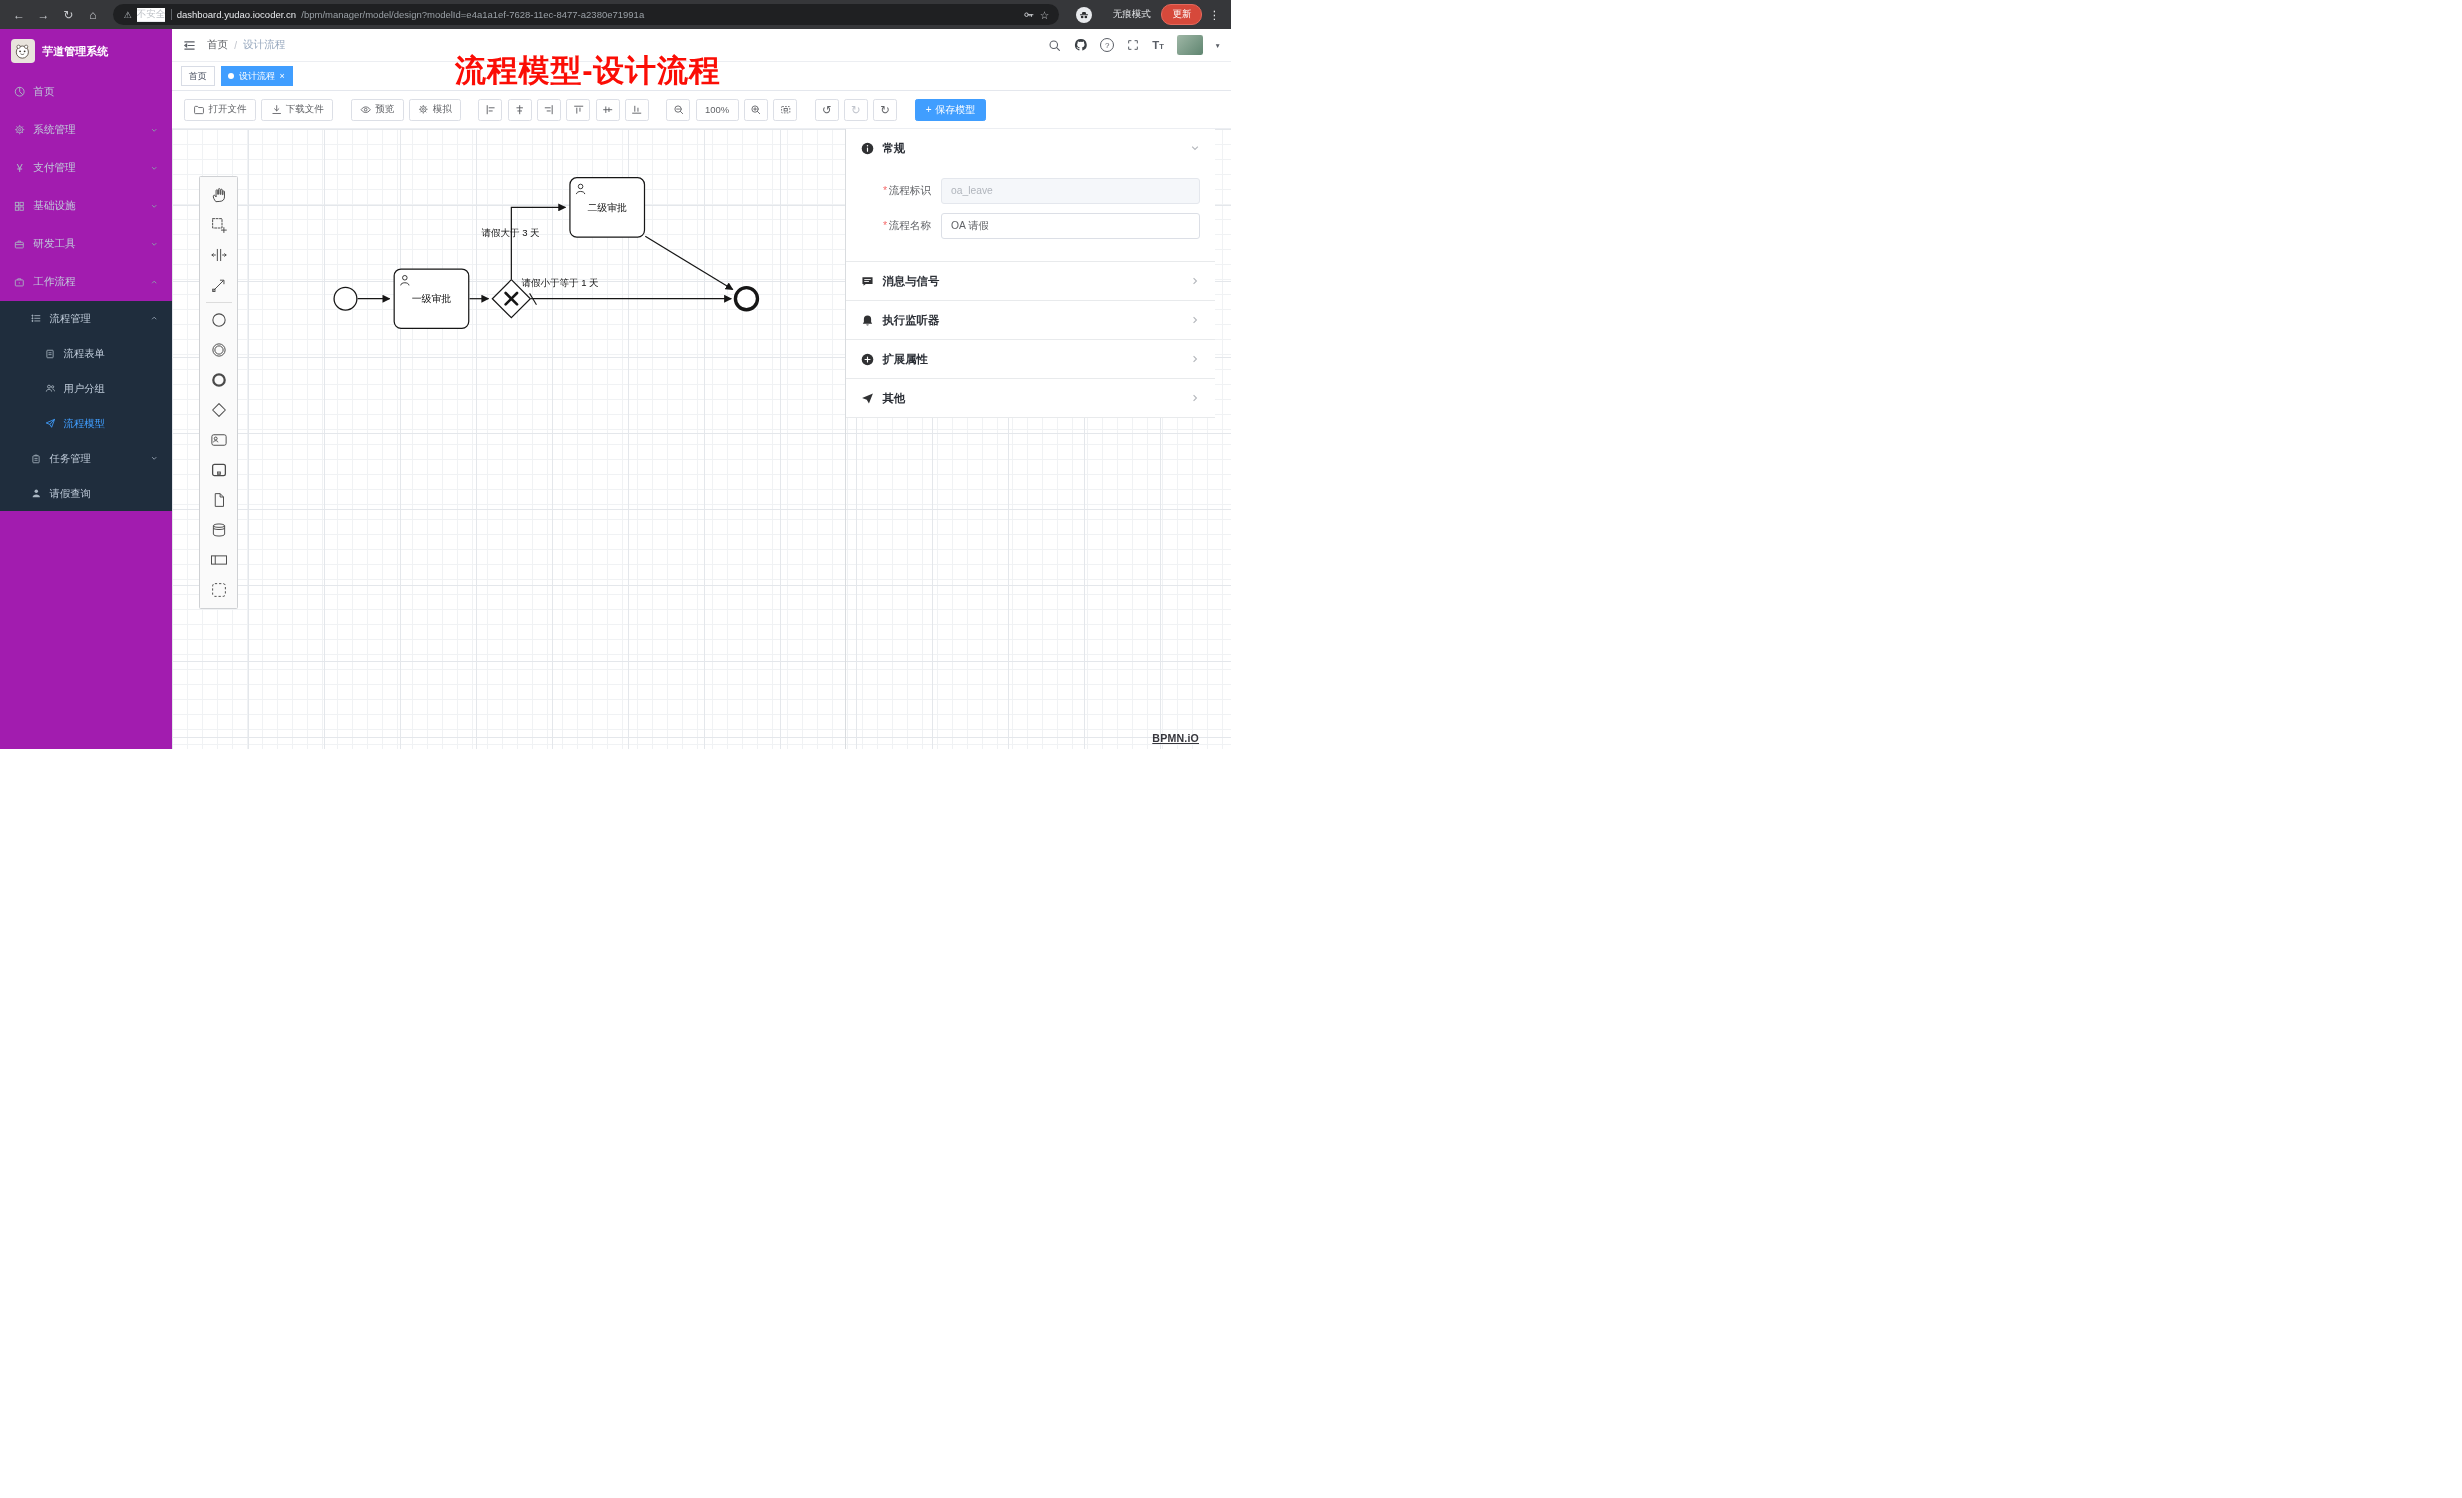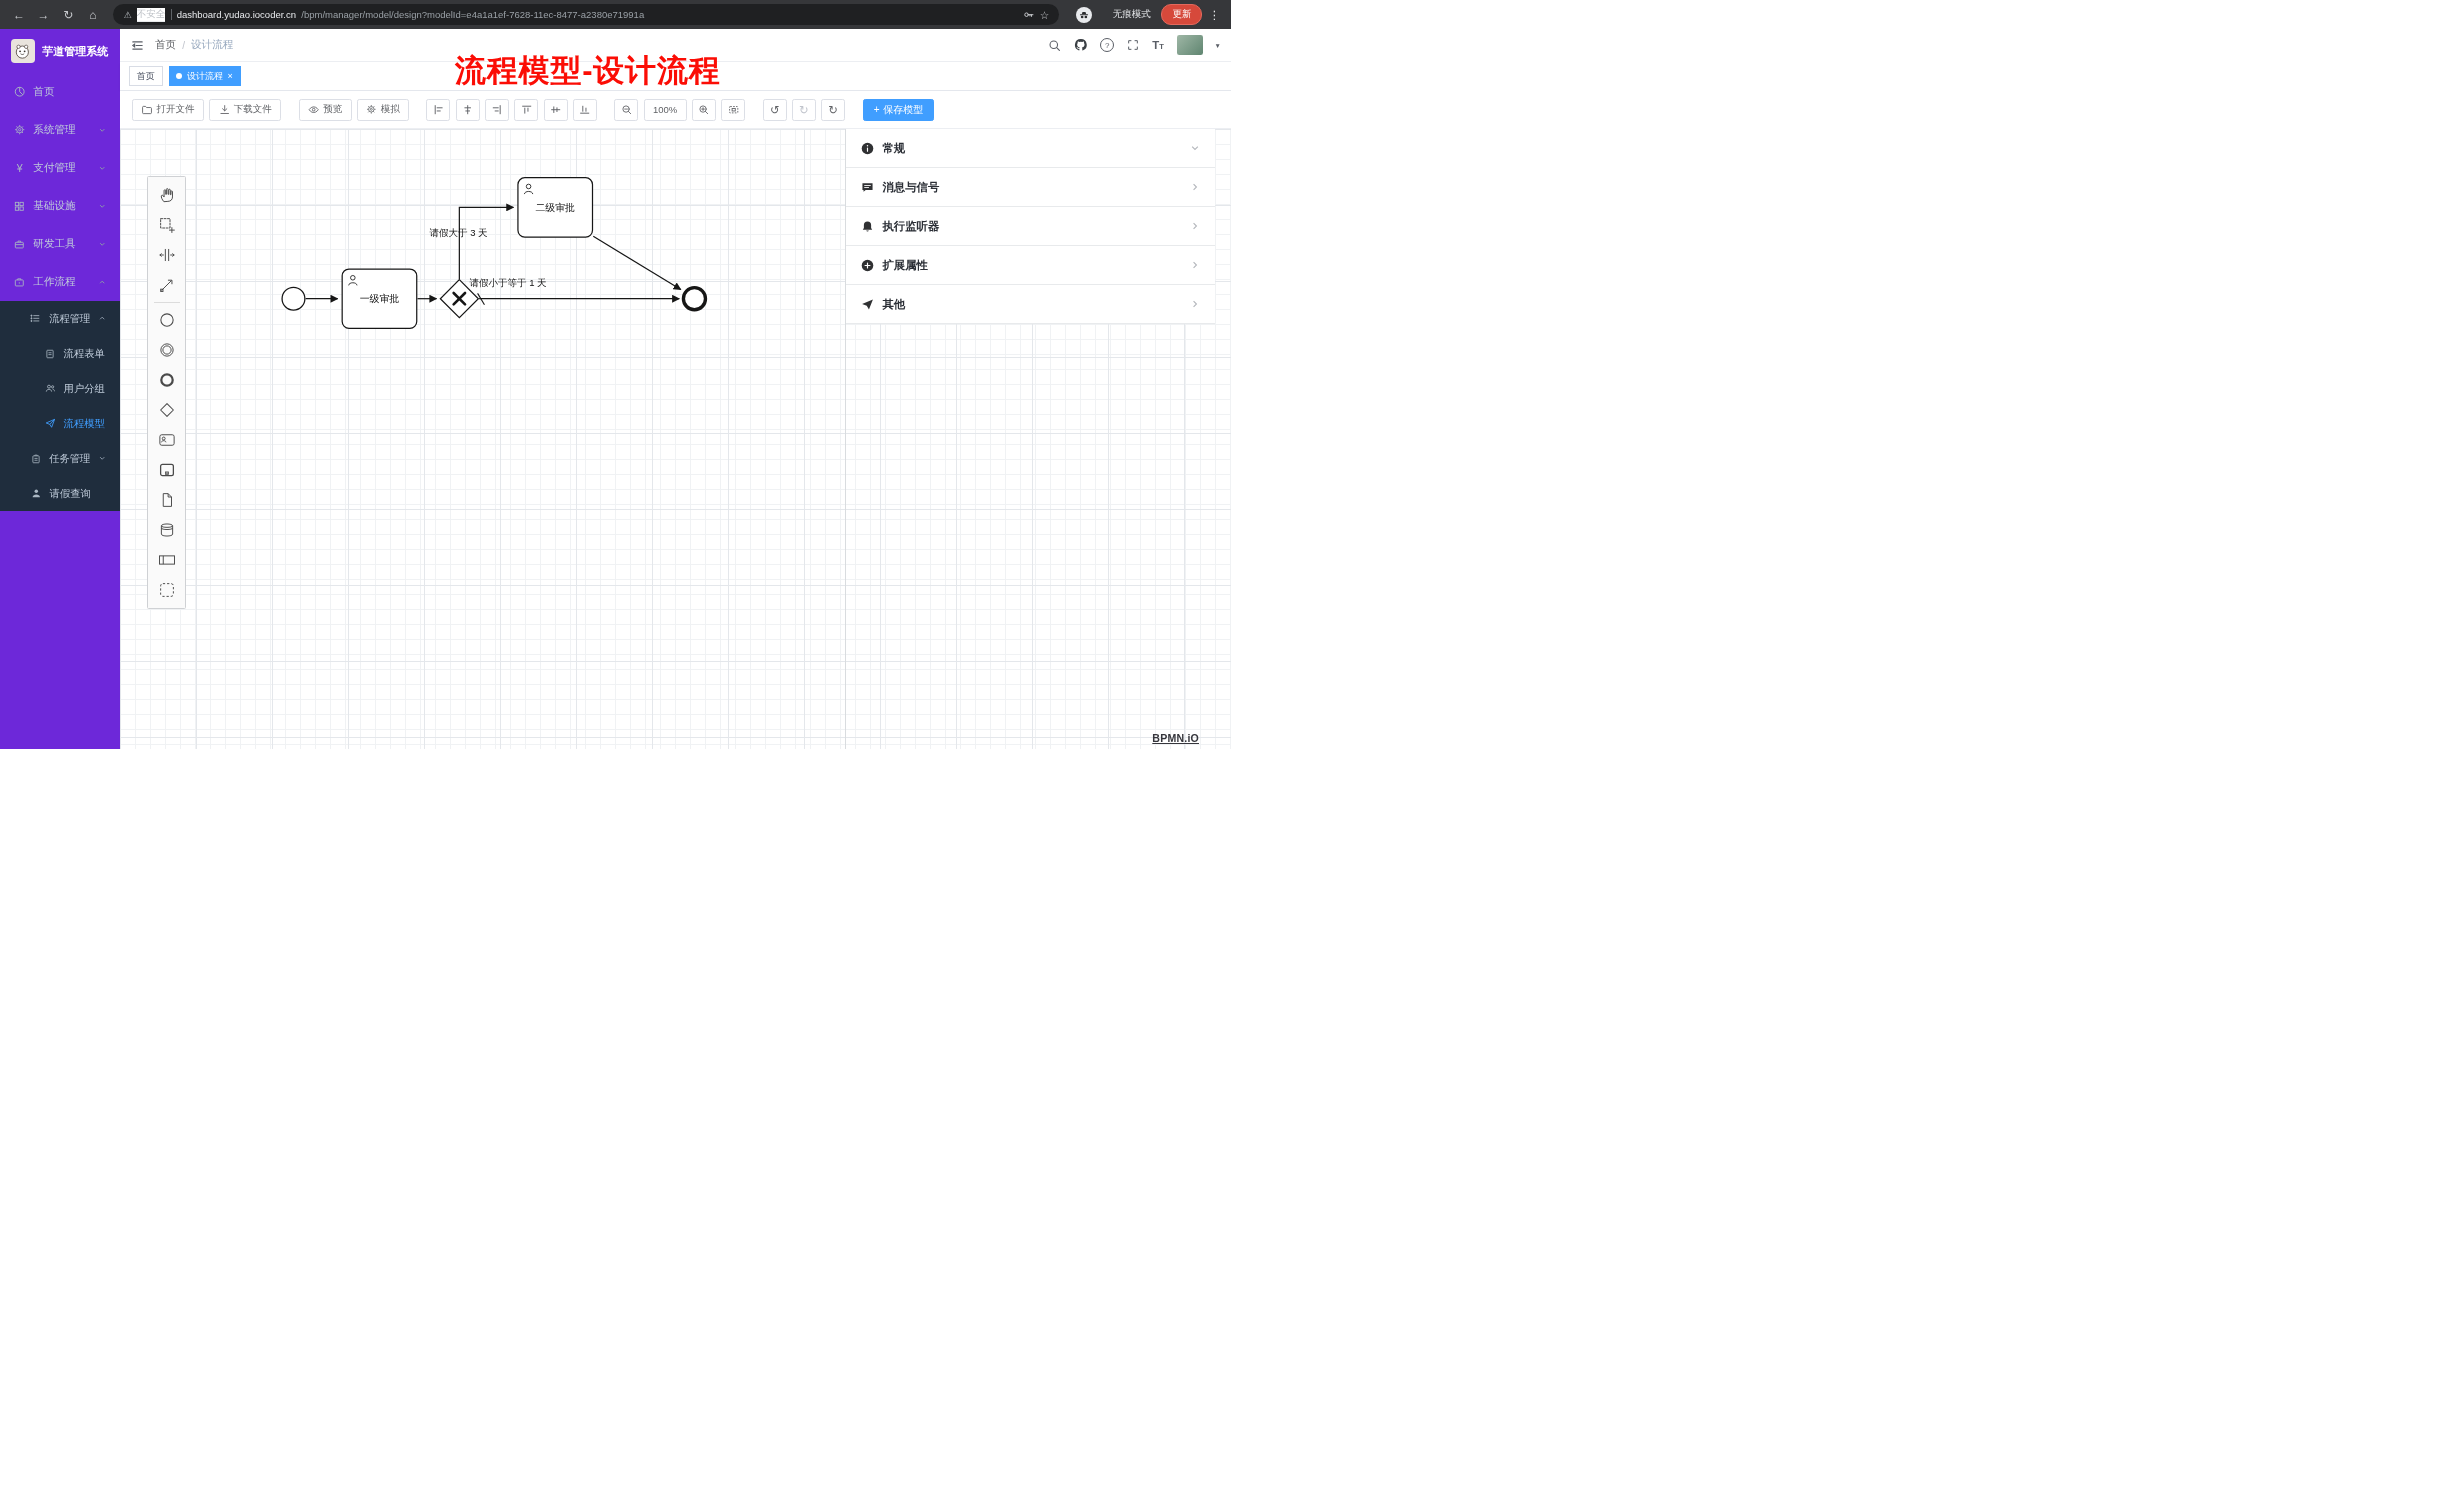--- a/index.html
+++ b/index.html
@@ -17,21 +17,21 @@
   .addr .path{color:#9aa0a6;white-space:nowrap;overflow:hidden;text-overflow:ellipsis;flex:1;}
   .addr .a-ic{flex-shrink:0;display:flex;align-items:center;}
   .incog{display:flex;align-items:center;gap:21px;margin:0 6px;}
   .incog .badge{width:16px;height:16px;border-radius:50%;background:#e8eaed;display:flex;align-items:center;justify-content:center;}
   .incog .lbl{color:#e8eaed;font-size:9.5px;}
   .update-btn{height:19px;padding:0 10px;border-radius:10px;background:#d6493b;border:0.8px solid #e2695d;color:#fff;font-size:9.5px;display:flex;align-items:center;cursor:pointer;}
   .dots{font-size:11.4px;color:#e8eaed;width:15px;text-align:center;cursor:pointer;}
 
   
   .app{display:flex;height:720px;}
-  .sidebar{width:120px;background:#6d28d9;color:#bfcbd9;flex-shrink:0;font-size:10.6px;box-sizing:border-box;}
+  .sidebar{width:172px;background:#a21caf;color:#bfcbd9;flex-shrink:0;font-size:10.6px;box-sizing:border-box;}
   .logo{height:44px;display:flex;align-items:center;gap:7.6px;padding:0 10.6px;}
   .logo-img{width:24px;height:24px;border-radius:3.8px;background:#e9e4dd;display:flex;align-items:center;justify-content:center;flex-shrink:0;}
   .logo-title{color:#fff;font-weight:700;font-size:11px;white-space:nowrap;}
   .m-item{height:38px;display:flex;align-items:center;gap:7.6px;padding:0 13.7px;cursor:pointer;white-space:nowrap;}
   .m-item .grow{flex:1;}
   .sub{background:#1f2d3d;}
   .sub .m-item{height:35px;padding-left:30px;font-size:10.3px;}
   .sub .child{padding-left:44px;}
   .m-label{color:#bfcbd9;}
   .m-label.on{color:#409eff;}
@@ -640,20 +640,30 @@
                   <rect x="8.2" y="7.6" width="1.6" height="6" rx=".8" fill="#fff"></rect>
                   <circle cx="9" cy="5.2" r="1" fill="#fff"></circle>
                 </svg>
               <span class="sec-title">常规</span>
               <span class="sec-chev open">
                   <svg width="10" height="10" viewBox="0 0 14 14" fill="none" stroke="#b4b7bc" stroke-width="1.6">
                     <path d="M5 3l4 4-4 4"></path>
                   </svg>
                 </span>
             </div>
+            <div class="sec-body">
+              <div class="frow">
+                <span class="flabel"><span class="req">*</span><span>流程标识</span></span>
+                <input class="finput" disabled="" value="oa_leave" style="">
+              </div>
+              <div class="frow">
+                <span class="flabel"><span class="req">*</span><span>流程名称</span></span>
+                <input class="finput" value="OA 请假" style="">
+              </div>
+            </div>
           </div>
 
           <div class="sec">
             <div class="sec-h">
               <svg width="13" height="13" viewBox="0 0 18 18" fill="#303133">
                   <path d="M2 3h14v9.5H6.5L3.5 15v-2.5H2z"></path>
                   <rect x="4.5" y="5.7" width="9" height="1.2" fill="#fff"></rect>
                   <rect x="4.5" y="8.3" width="6.5" height="1.2" fill="#fff"></rect>
                 </svg>
               <span class="sec-title">消息与信号</span>

